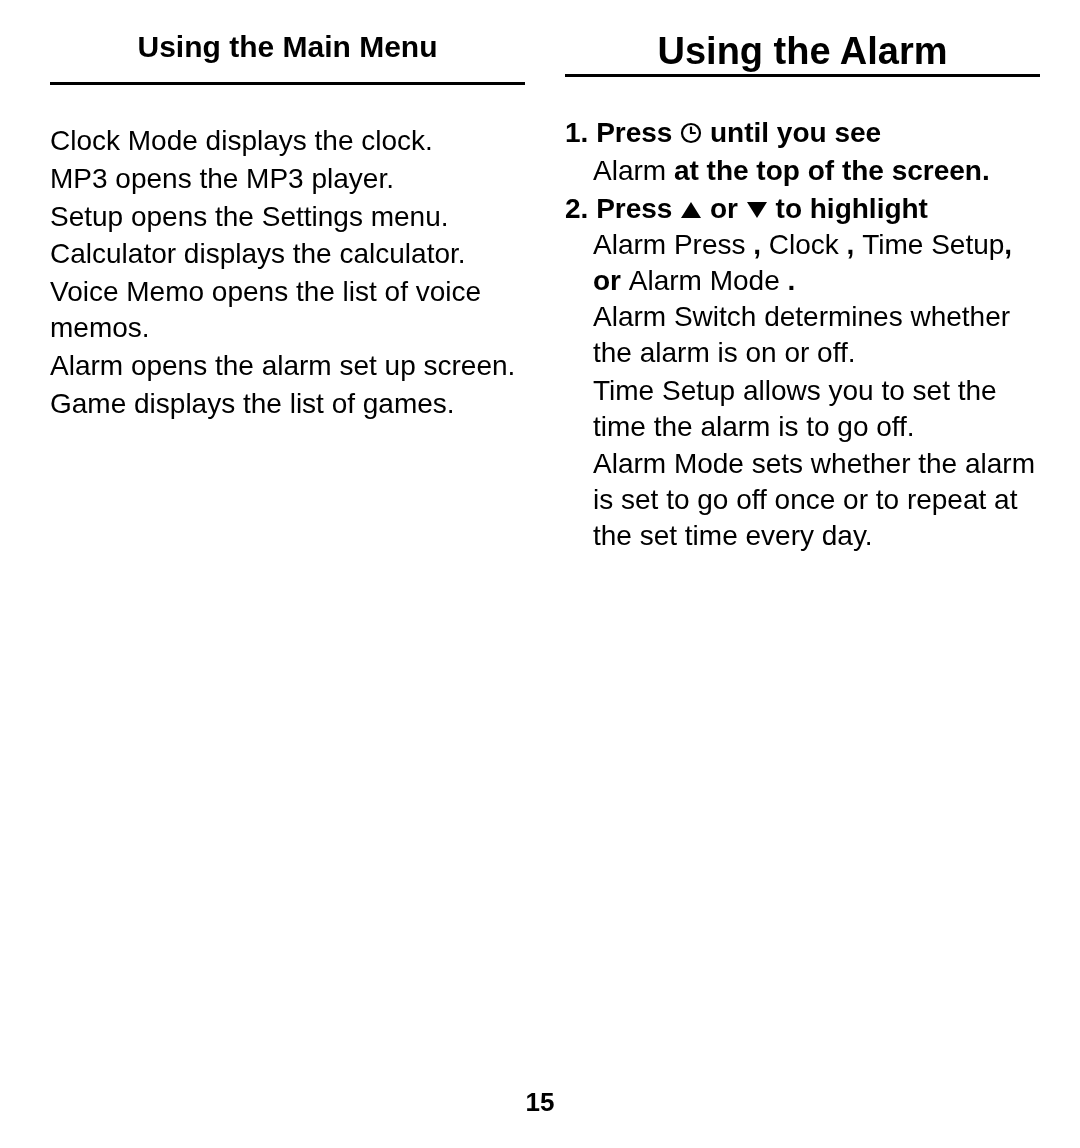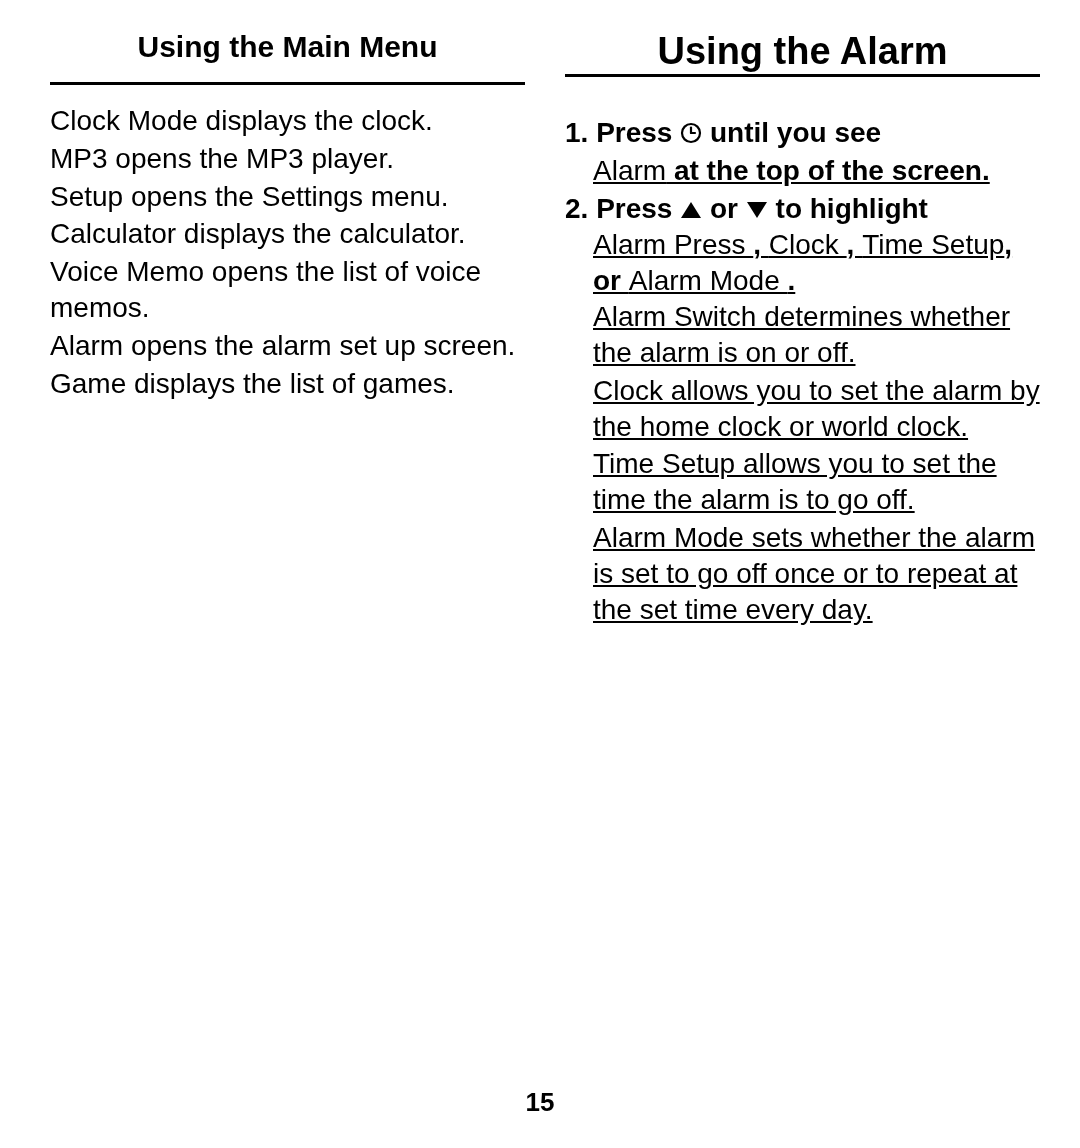--- a/index.html
+++ b/index.html
@@ -23,21 +23,21 @@
     .col {
       flex: 1;
       min-width: 0;
     }
     .col-left .header {
       font-size: 30px;
       font-weight: bold;
       text-align: center;
       padding-bottom: 18px;
       border-bottom: 3px solid #000;
-      margin-bottom: 18px;
+      margin-bottom: 38px;
     }
     .col-right .header {
       font-size: 38px;
       font-weight: bold;
       text-align: center;
       padding-bottom: 1px;
       border-bottom: 3px solid #000;
       margin-bottom: 38px;
     }
     .body-text {
@@ -50,21 +50,20 @@
     .step {
       font-size: 28px;
       line-height: 1.28;
       margin-bottom: 2px;
     }
     .step .bold {
       font-weight: bold;
     }
     .indent {
       margin-left: 28px;
-      text-decoration: underline;
     }
     .page-num {
       position: absolute;
       bottom: 30px;
       left: 0;
       right: 0;
       text-align: center;
       font-size: 26px;
       font-weight: bold;
     }
@@ -115,21 +114,20 @@
         <span class="bold">Press </span><span class="icon-up"><svg width="22" height="18" viewBox="0 0 22 18">
               <polygon points="11,1 21,17 1,17" fill="#000"></polygon>
             </svg></span><span class="bold"> or </span><span class="icon-down"><svg width="22" height="18" viewBox="0 0 22 18">
               <polygon points="1,1 21,1 11,17" fill="#000"></polygon>
             </svg></span><span class="bold"> to highlight </span>
         <div class="indent">
           <span>Alarm Press </span><span class="bold">, </span><span>Clock </span><span class="bold">, </span><span>Time Setup</span><span class="bold">, or </span><span>Alarm Mode </span><span class="bold">.</span>
         </div>
         <div class="indent">
           <p>Alarm Switch determines whether the alarm is on or off.</p>
-          <p>Clock allows you to set the alarm by the home clock or world clock.</p>
           <p>Time Setup allows you to set the time the alarm is to go off.</p>
           <p>Alarm Mode sets whether the alarm is set to go off once or to repeat at the set time every day.</p>
         </div>
       </div>
 
     </div>
   </div>
 </div>
 
 <div class="page-num">15</div>

